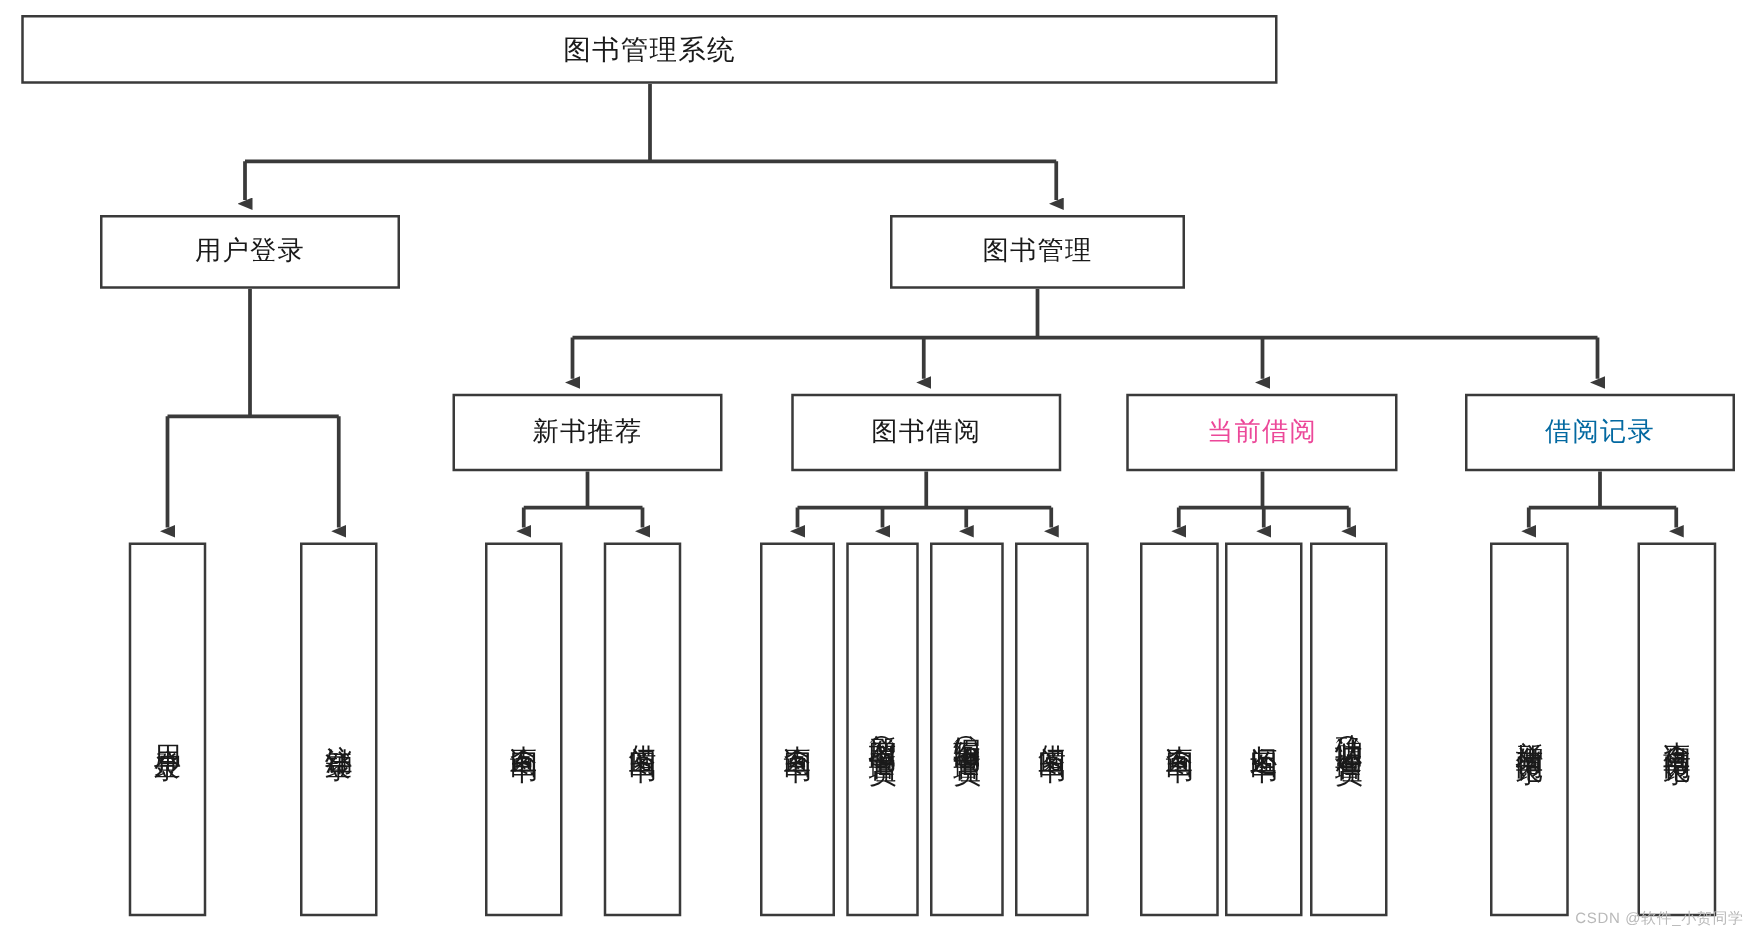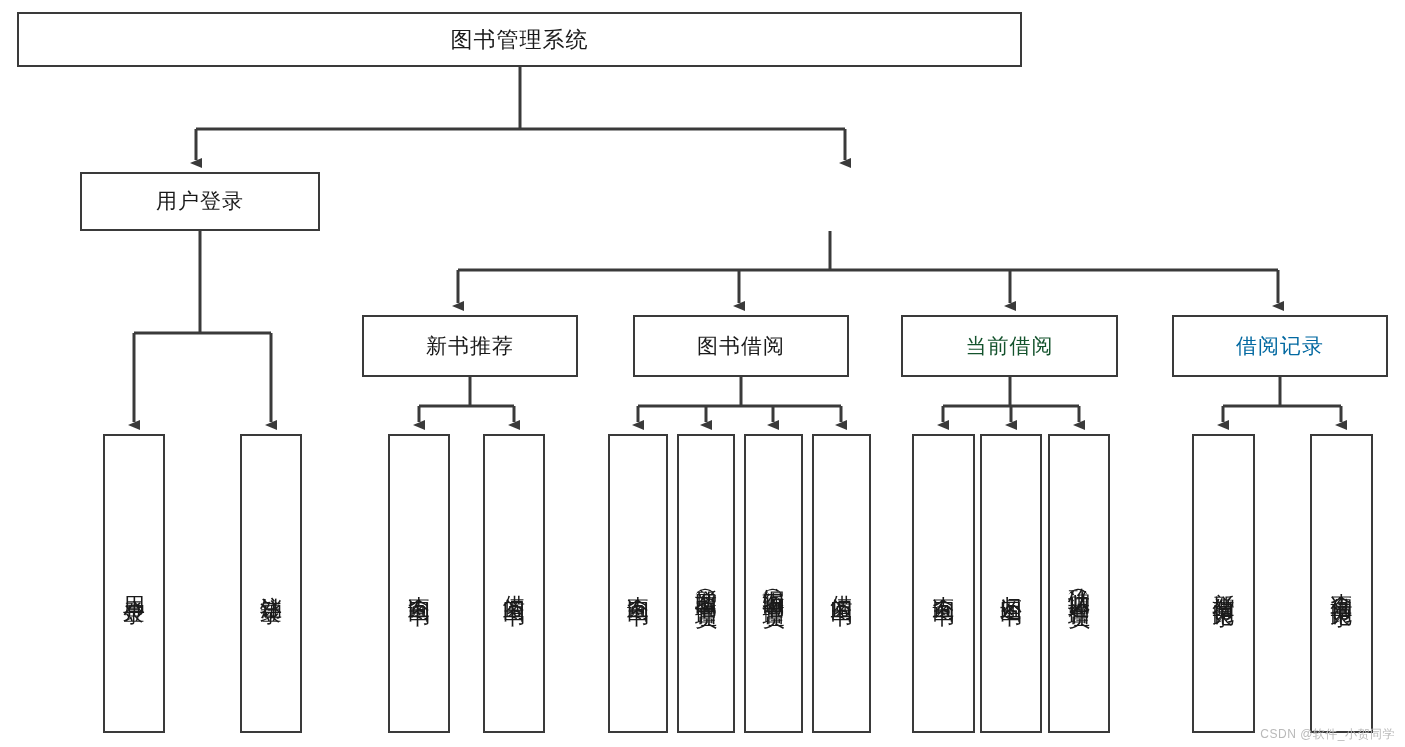--- a/index.html
+++ b/index.html
@@ -122,28 +122,31 @@
     </g>
   </svg>
 
   <div class="node root" id="n-root" style="left: 17px; top: 12px; width: 1005px; height: 55px; border-color: rgb(58, 58, 58); background: rgb(255, 255, 255); color: rgb(26, 26, 26);">
     <span class="label">图书管理系统</span>
   </div>
 
   <div class="node" id="n-l2-0" style="left: 80px; top: 172px; width: 240px; height: 59px; border-color: rgb(58, 58, 58); background: rgb(255, 255, 255); color: rgb(26, 26, 26);">
     <span class="label">用户登录</span>
   </div>
+  <div class="node" id="n-l2-1" style="left: 712px; top: 172px; width: 236px; height: 59px; border-color: rgb(58, 58, 58); background: rgb(255, 255, 255); color: rgb(26, 26, 26);">
+    <span class="label">图书管理</span>
+  </div>
 
   <div class="node" id="n-l3-1" style="left: 633px; top: 315px; width: 216px; height: 62px; border-color: rgb(58, 58, 58); background: rgb(255, 255, 255); color: rgb(26, 26, 26);">
     <span class="label">图书借阅</span>
   </div>
   <div class="node" id="n-l3-0" style="left: 362px; top: 315px; width: 216px; height: 62px; border-color: rgb(58, 58, 58); background: rgb(255, 255, 255); color: rgb(26, 26, 26);">
     <span class="label">新书推荐</span>
   </div>
-  <div class="node" id="n-l3-2" style="left: 901px; top: 315px; width: 217px; height: 62px; border-color: rgb(58, 58, 58); background: rgb(255, 255, 255); color: #14532d;">
+  <div class="node" id="n-l3-2" style="left: 901px; top: 315px; width: 217px; height: 62px; border-color: rgb(58, 58, 58); background: rgb(255, 255, 255); color: #ec4899;">
     <span class="label">当前借阅</span>
   </div>
   <div class="node" id="n-l3-3" style="left: 1172px; top: 315px; width: 216px; height: 62px; border-color: rgb(58, 58, 58); background: rgb(255, 255, 255); color: #0369a1;">
     <span class="label">借阅记录</span>
   </div>
 
   <div class="node vertical" id="n-leaf-0" style="left: 103px; top: 434px; width: 62px; height: 299px; border-color: rgb(58, 58, 58); background: rgb(255, 255, 255); color: rgb(26, 26, 26);">
     <span class="label">用户登录</span>
   </div>
   <div class="node vertical" id="n-leaf-1" style="left: 240px; top: 434px; width: 62px; height: 299px; border-color: rgb(58, 58, 58); background: rgb(255, 255, 255); color: rgb(26, 26, 26);">

